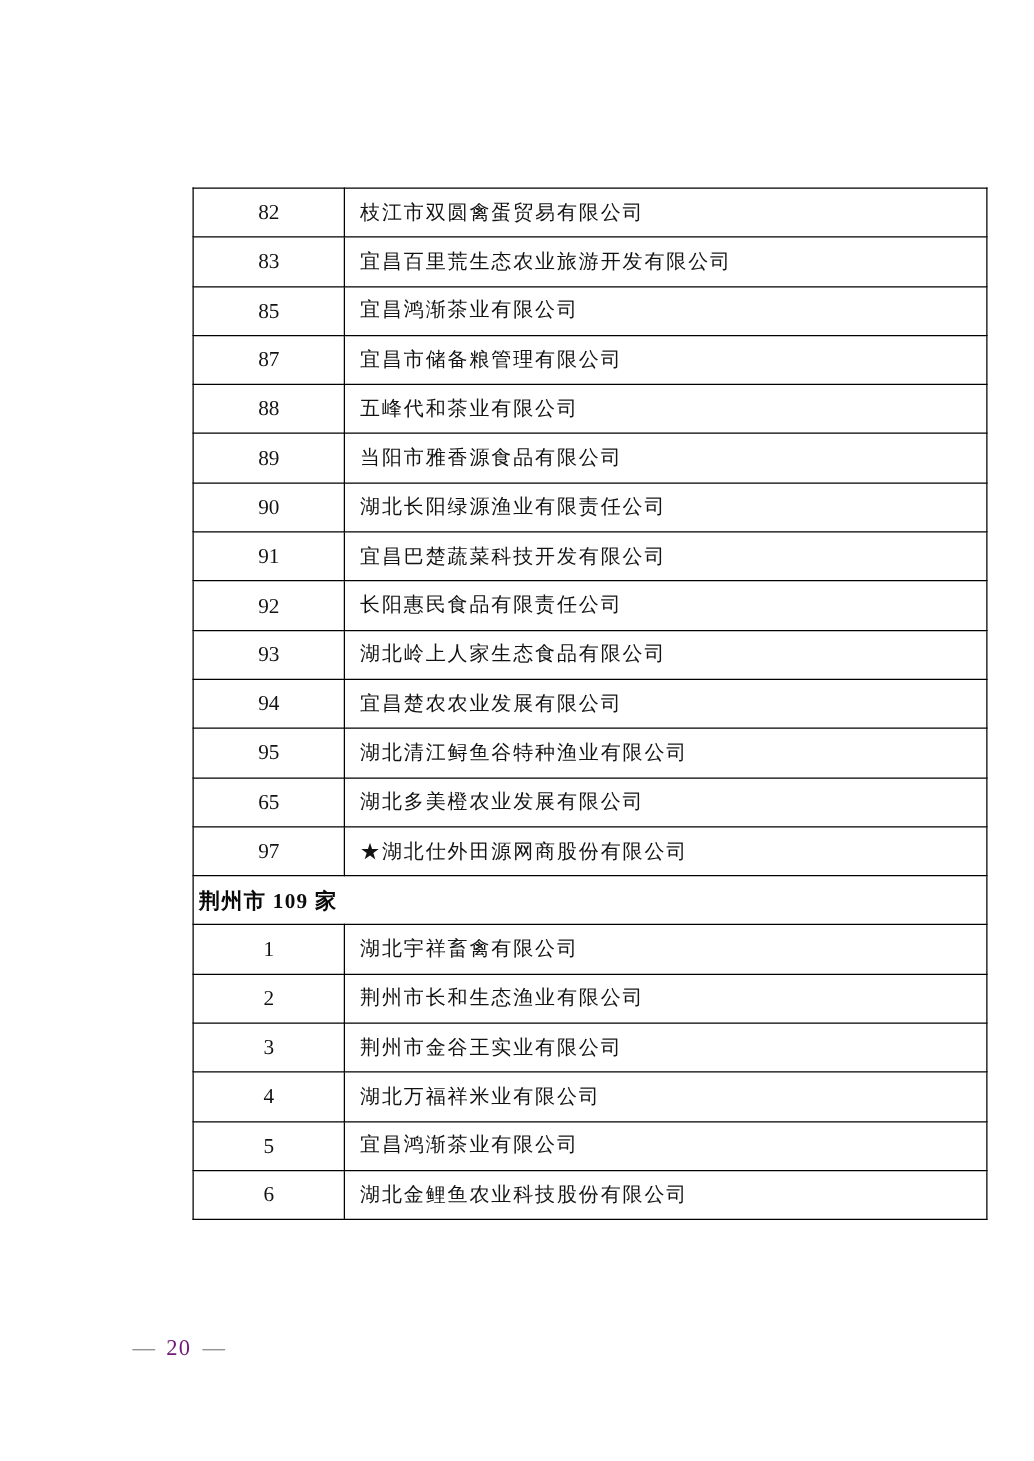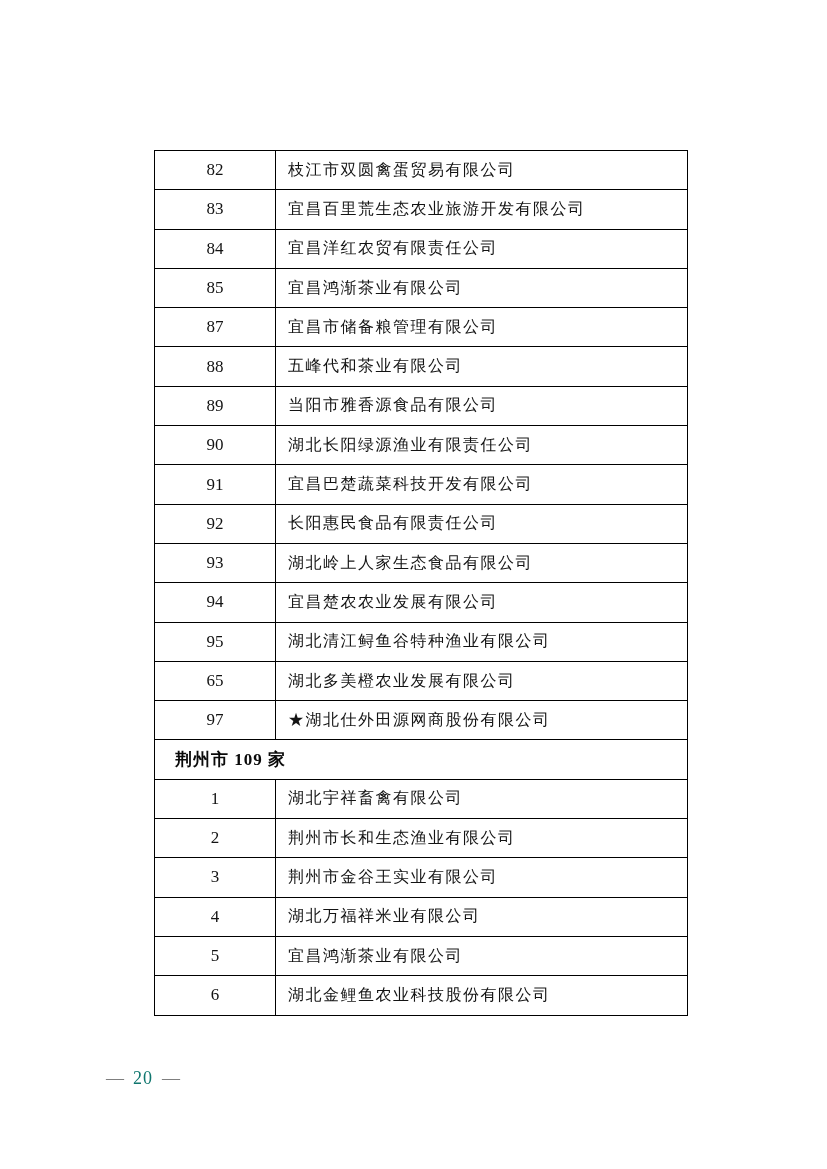--- a/index.html
+++ b/index.html
@@ -9,21 +9,21 @@
     background: #ffffff;
     position: relative;
     font-family: "Liberation Serif", "DejaVu Serif", serif;
     color: #000000;
     overflow: hidden;
   }
   .company-table {
     position: absolute;
     left: 154px;
     top: 150px;
-    width: 534px;
+    width: 636px;
     border-collapse: collapse;
     table-layout: fixed;
   }
   .company-table td {
     border: 1px solid #000000;
     vertical-align: middle;
     overflow: hidden;
     white-space: nowrap;
   }
   .company-table tr { height: 39.3px; }
@@ -36,54 +36,50 @@
   .name-cell {
     padding-left: 12px;
     font-size: 16px;
     letter-spacing: 1.5px;
     color: #131313;
     margin-top: 48px;
   }
   .section-cell {
     font-weight: bold;
     font-size: 17px;
-    padding-left: 20px;
+    padding-left: 4px;
     letter-spacing: 1px;
     color: #0a0a0a;
   }
   .page-footer {
     position: absolute;
     left: 106px;
     top: 1068px;
     font-size: 18px;
     display: flex;
     align-items: center;
     gap: 9px;
   }
   .footer-dash { color: #7a7a7a; }
-  .footer-num  { color: #0f766e; letter-spacing: 1px; }
+  .footer-num  { color: #701a75; letter-spacing: 1px; }
 </style>
 </head>
 <body>
 
 <div>
 
   <table class="company-table">
     <tbody>
         <tr>
           <td class="num-cell">82</td>
           <td class="name-cell">枝江市双圆禽蛋贸易有限公司</td>
         </tr>
         <tr>
           <td class="num-cell">83</td>
           <td class="name-cell">宜昌百里荒生态农业旅游开发有限公司</td>
-        </tr>
-        <tr>
-          <td class="num-cell">84</td>
-          <td class="name-cell">宜昌洋红农贸有限责任公司</td>
         </tr>
         <tr>
           <td class="num-cell">85</td>
           <td class="name-cell">宜昌鸿渐茶业有限公司</td>
         </tr>
         <tr>
           <td class="num-cell">87</td>
           <td class="name-cell">宜昌市储备粮管理有限公司</td>
         </tr>
         <tr>

